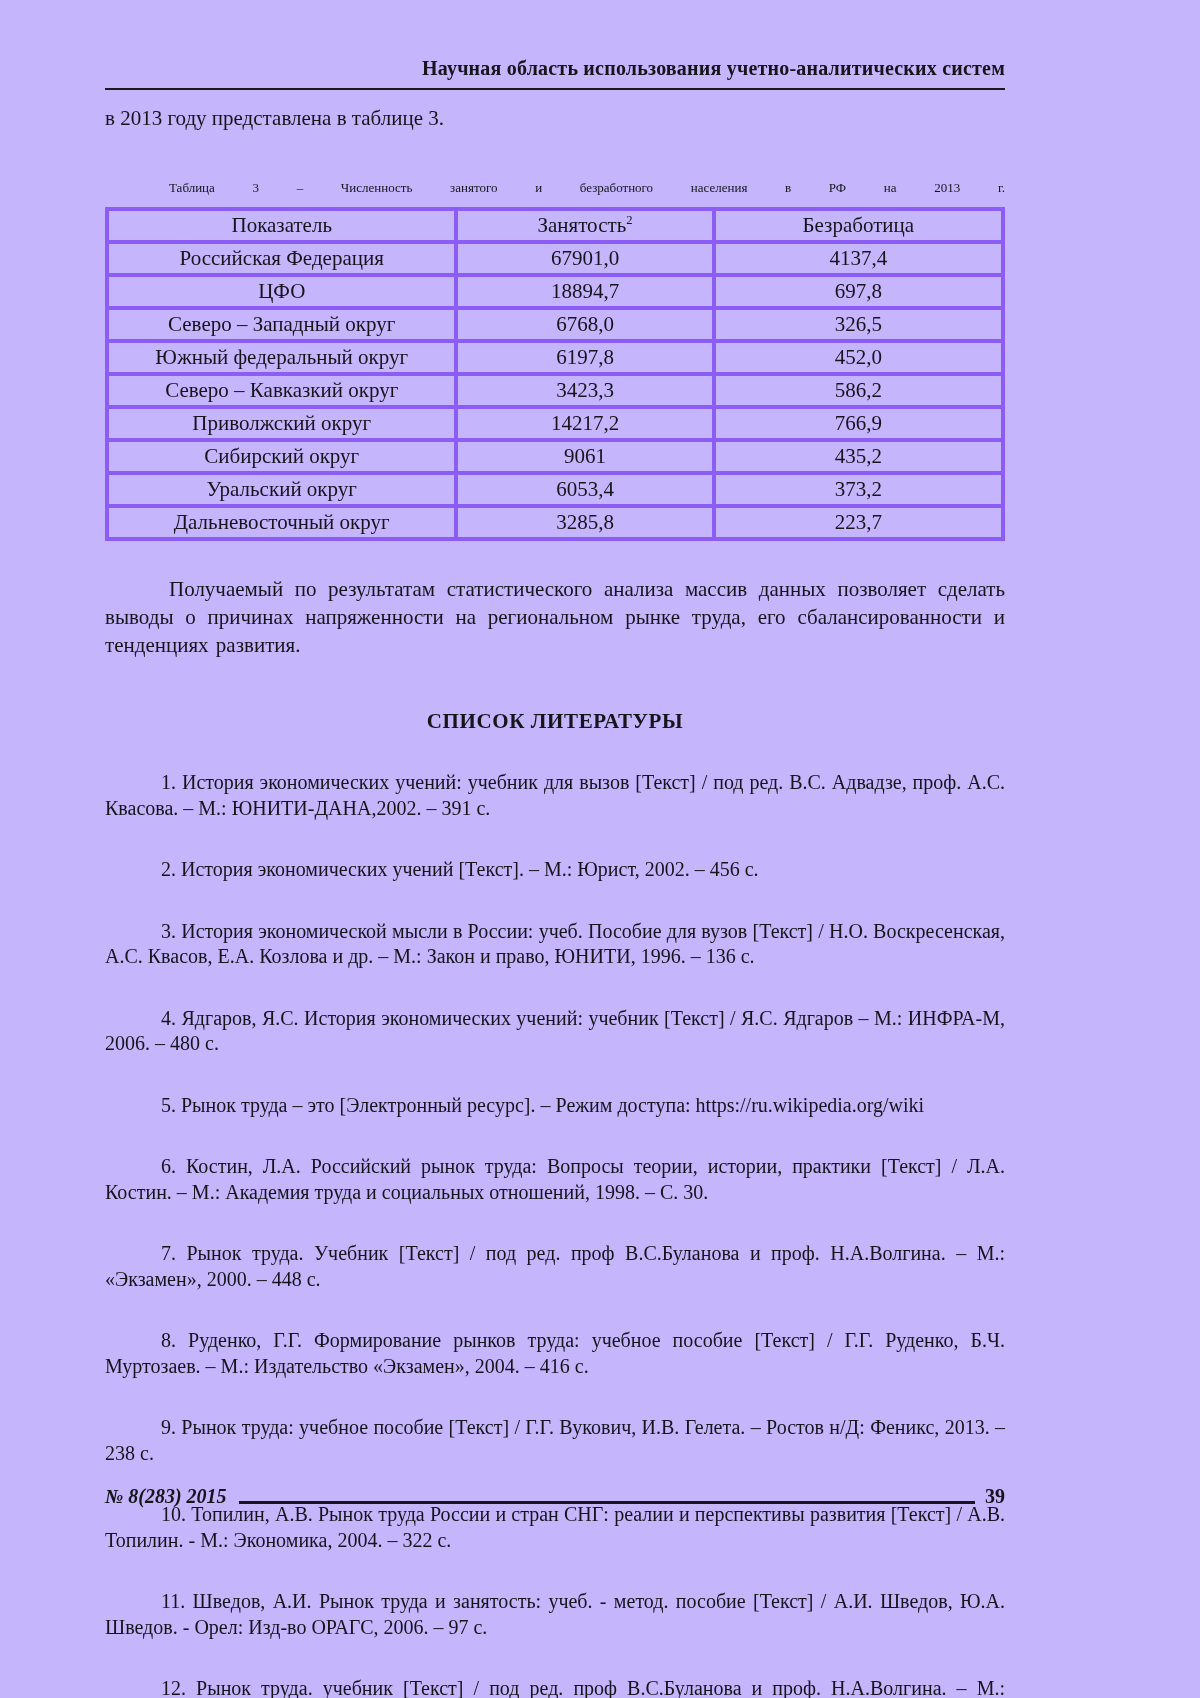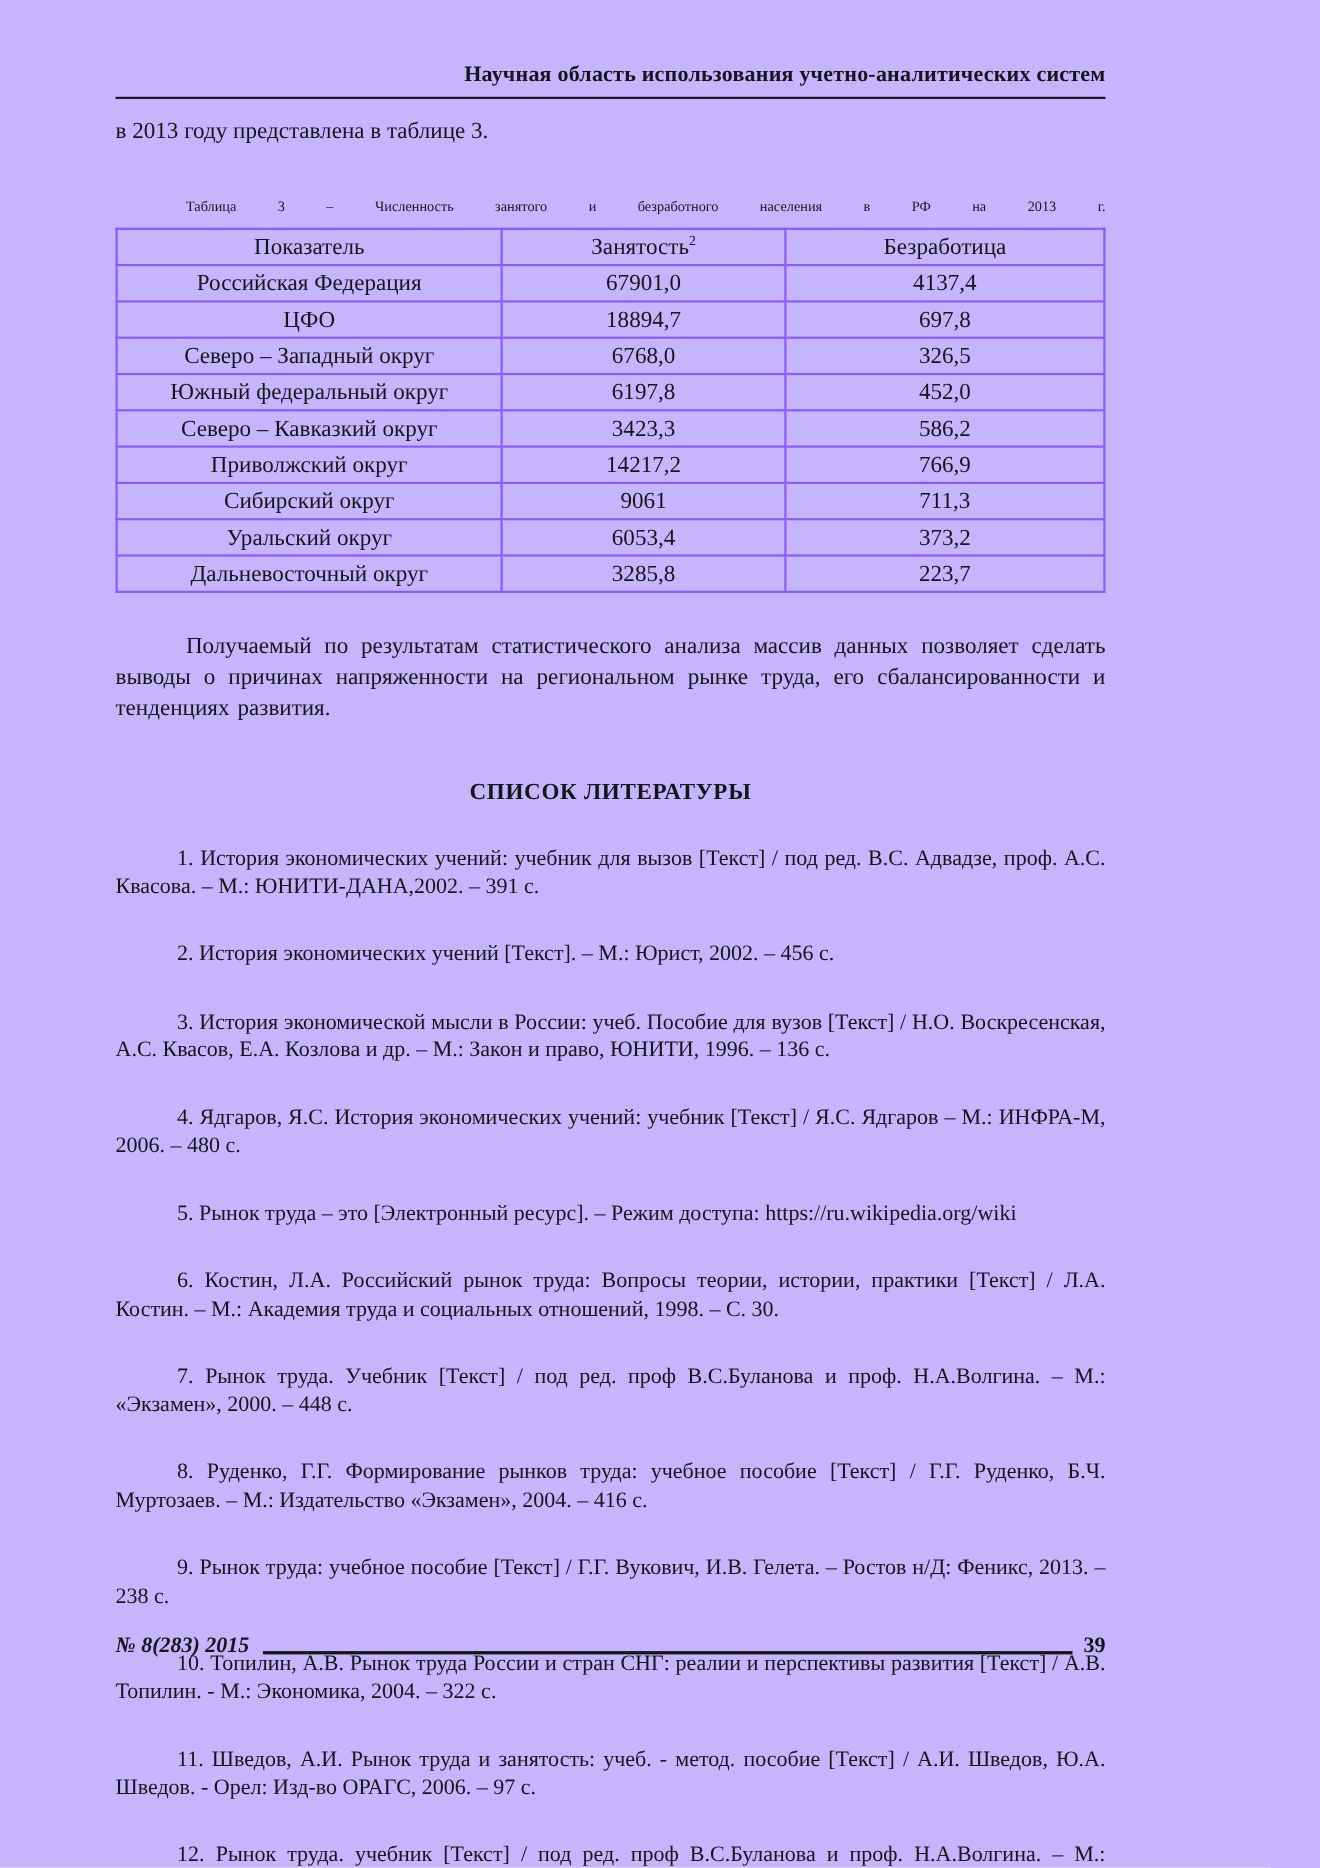--- a/index.html
+++ b/index.html
@@ -40,21 +40,21 @@
 
   
   .data-table {
     width: 100%;
     border-collapse: collapse;
     margin-top: 4px;
     font-size: 21px;
     table-layout: fixed;
   }
   .data-table th, .data-table td {
-    border: 2px solid #8b5cf6;
+    border: 4px solid #8b5cf6;
     text-align: center;
     vertical-align: middle;
     padding: 2px 18px;
     height: 33px;
     font-weight: normal;
   }
 
   
   .body-paragraph {
     margin-top: 34px;
@@ -172,21 +172,21 @@
         <td>586,2</td>
       </tr>
       <tr>
         <td>Приволжский округ</td>
         <td>14217,2</td>
         <td>766,9</td>
       </tr>
       <tr>
         <td>Сибирский округ</td>
         <td>9061</td>
-        <td>711,3</td>
+        <td>435,2</td>
       </tr>
       <tr>
         <td>Уральский округ</td>
         <td>6053,4</td>
         <td>373,2</td>
       </tr>
       <tr>
         <td>Дальневосточный округ</td>
         <td>3285,8</td>
         <td>223,7</td>

